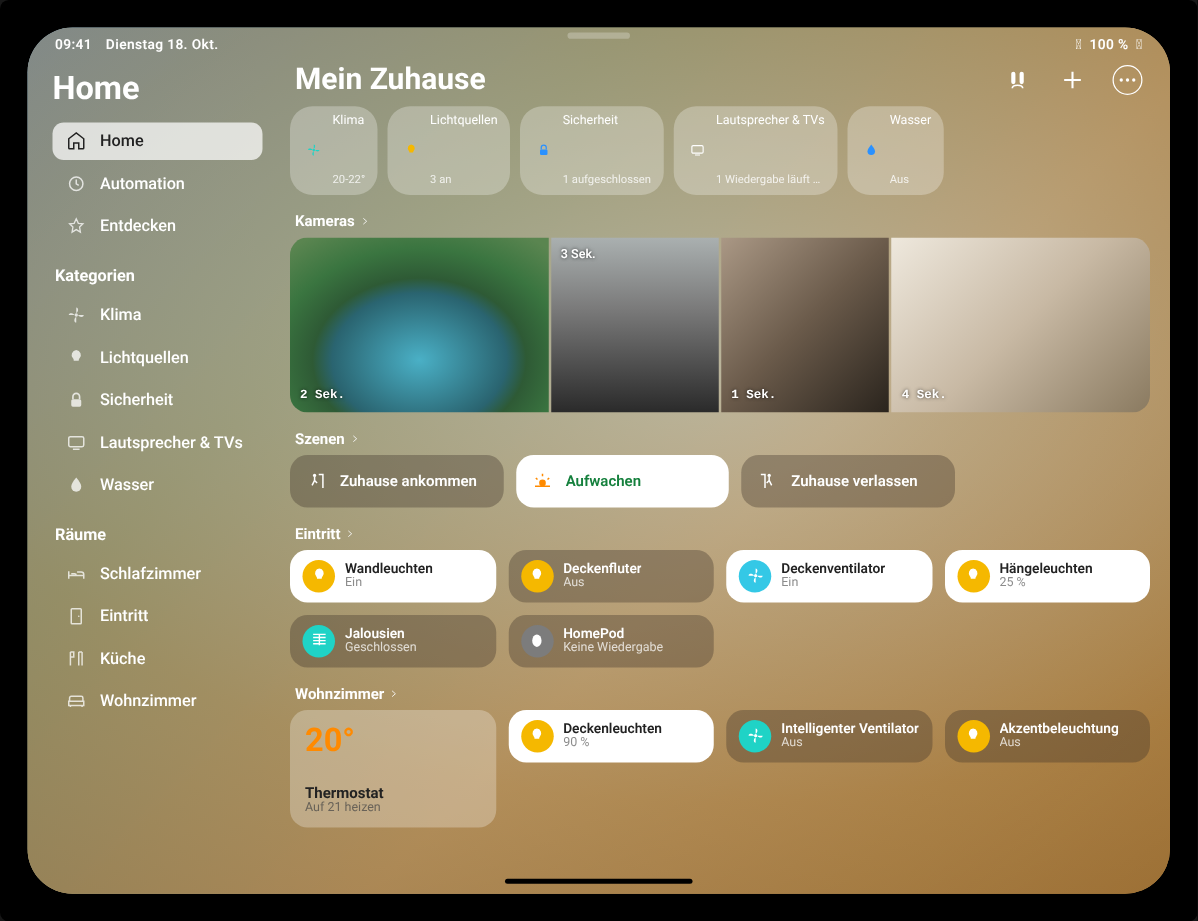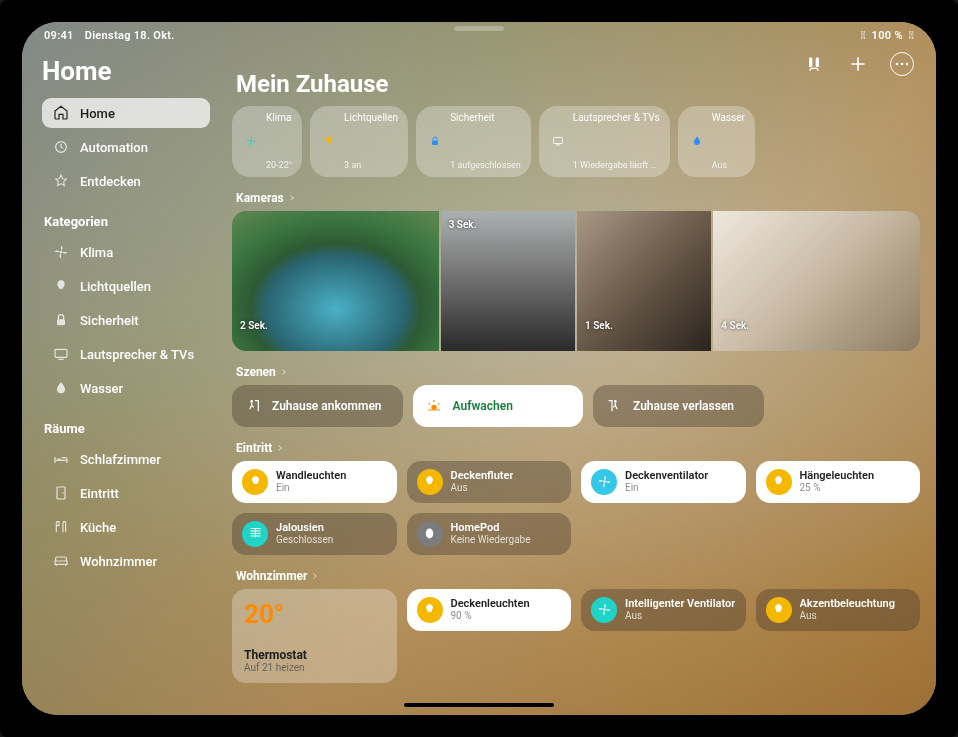--- a/index.html
+++ b/index.html
@@ -36,36 +36,36 @@
   .side-ico{width:18px;height:18px;display:flex;align-items:center;justify-content:center;color:rgba(255,255,255,.75);}
   .side-ico svg{width:16px;height:16px;}
   .side-header{font-size:13px;font-weight:700;margin:14px 0 4px 2px;}
   
   
   .main{flex:1;padding:0 16px 0 10px;overflow:hidden;display:flex;flex-direction:column;}
   .main-top-icons{position:absolute;top:30px;right:22px;display:flex;gap:20px;color:#fff;}
   .top-ico{width:24px;height:24px;display:flex;align-items:center;justify-content:center;cursor:pointer;}
   .top-ico svg{width:20px;height:20px;}
   .top-ico.round{border:1.5px solid #fff;border-radius:50%;width:24px;height:24px;}
-  .page-title{font-size:24px;font-weight:700;margin:24px 0 8px 4px;}
+  .page-title{font-size:24px;font-weight:700;margin:3px 0 8px 4px;}
   
   .chips{display:flex;gap:8px;margin-bottom:10px;}
   .chip{display:flex;align-items:center;gap:6px;padding:6px 10px;border-radius:18px;background:rgba(255,255,255,0.28);font-size:10px;cursor:pointer;min-height:30px;}
   .chip .cico{width:18px;height:18px;border-radius:50%;display:flex;align-items:center;justify-content:center;}
   .chip .cico svg{width:12px;height:12px;}
   .chip .ctext{display:flex;flex-direction:column;line-height:1.1;}
   .chip .ctext .sub{font-size:9px;opacity:.8;margin-top:38px;}
   
   .section-header{display:flex;align-items:center;gap:4px;font-size:12px;font-weight:700;margin:4px 0 6px 4px;cursor:pointer;}
   .section-header svg{width:8px;height:8px;}
   
   .cameras{display:flex;gap:2px;border-radius:14px;overflow:hidden;height:140px;margin-bottom:10px;}
   .cam{flex:1;position:relative;background:#666;color:#fff;font-size:10px;}
   .cam .label{position:absolute;left:8px;font-weight:600;text-shadow:0 0 3px rgba(0,0,0,.7);}
-  .cam .label.bottom{bottom:20px;}
+  .cam .label.bottom{bottom:8px;font-family:Liberation Mono, monospace;}
   .cam .label.top{top:8px;}
   .cam1{background:radial-gradient(ellipse 75% 85% at 50% 70%, #4ab0c6 0%, #2a6470 45%, #2e5a35 55%, #3a7540 75%, #5a8550 100%);}
   .cam2{background:linear-gradient(180deg,#aab0b0 0%,#7b7b7b 40%,#2a2a2a 100%);}
   .cam3{background:linear-gradient(135deg,#aa9885 0%,#6a5a4a 50%,#2a241d 100%);}
   .cam4{background:linear-gradient(135deg,#eee8dd 0%,#c8b9a4 50%,#8a7a60 100%);}
   
   .scenes{display:flex;gap:10px;margin-bottom:10px;}
   .scene,.tile,.tile-big{border-radius:14px;display:flex;align-items:center;cursor:pointer;}
   .scene{flex:1;height:42px;padding:0 12px;gap:10px;background:var(--glass-dark);font-size:12px;font-weight:600;}
   .scene.light{background:#fff;color:#15803d;}

